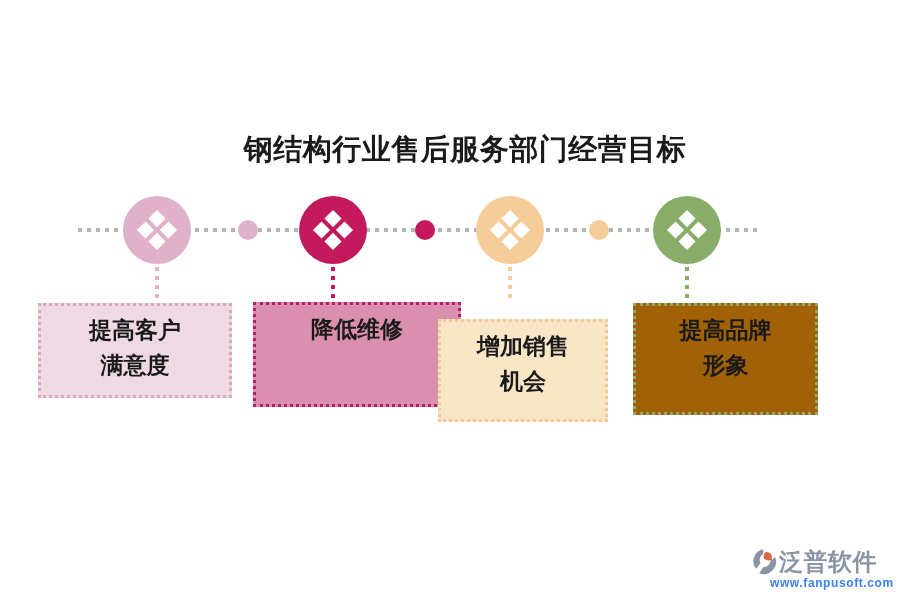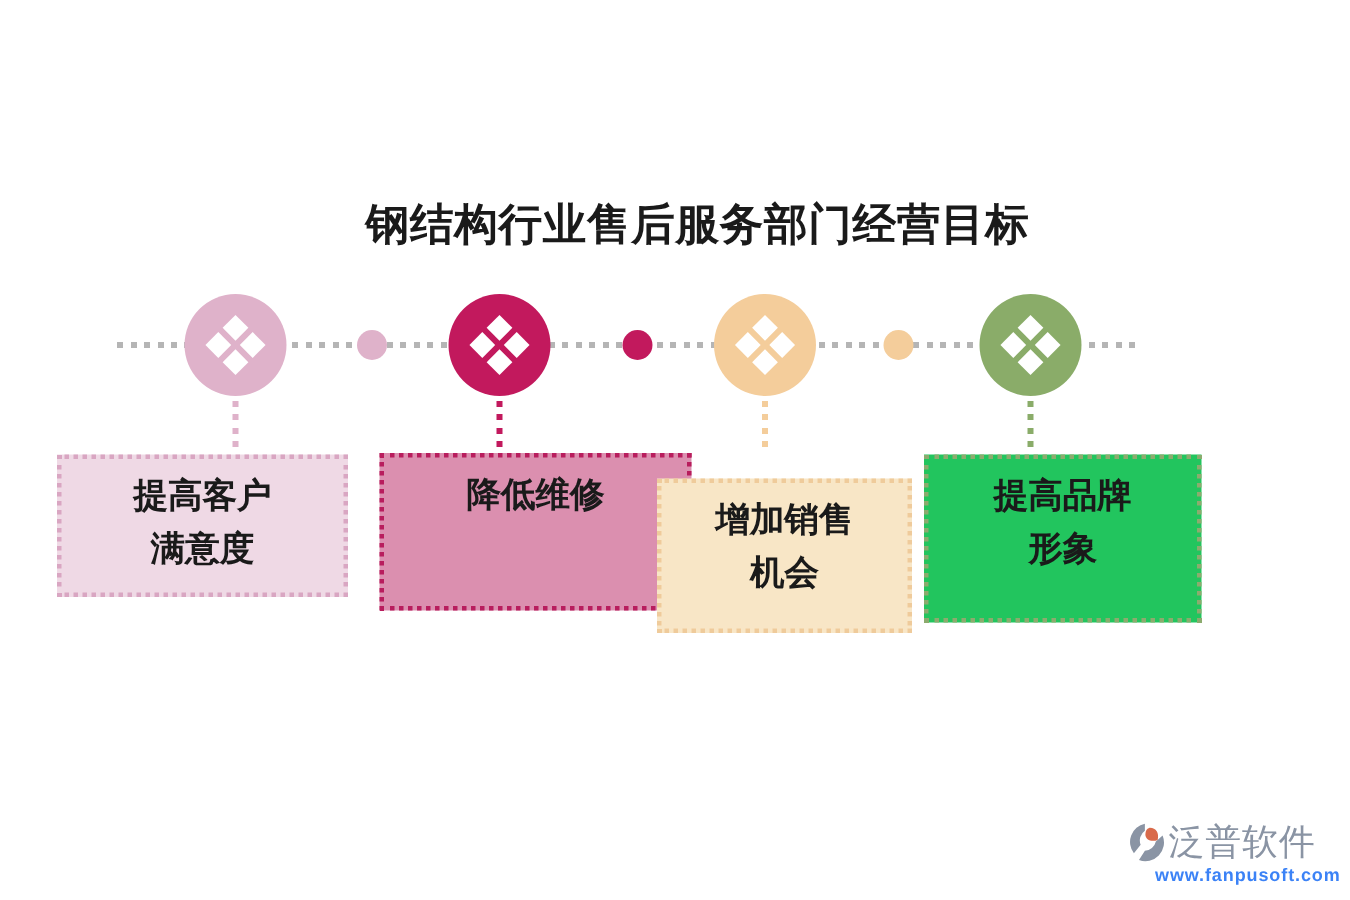--- a/index.html
+++ b/index.html
@@ -50,27 +50,27 @@
 
   
   .box{
     position:absolute;box-sizing:border-box;border:3px dotted;
     text-align:center;padding-top:7px;
   }
   .box-line{font-size:23px;font-weight:bold;color:#1a1a1a;line-height:35px;}
   .b0{left:38px; top:303px;width:194px;height:95px; background:#efd9e5;border-color:#d9a6c2;}
   .b1{left:253px;top:302px;width:208px;height:105px;background:#db8faf;border-color:#b81d5d;}
   .b2{left:438px;top:303px;width:170px;height:103px;background:#f8e6c6;border-color:#efcb9b;margin-top:16px;}
-  .b3{left:616px;top:303px;width:185px;height:112px;background:#22c55e;border-color:#8cab6e;}
+  .b3{left:633px;top:303px;width:185px;height:112px;background:#a16207;border-color:#8cab6e;}
 
   
   .logo{position:absolute;left:752px;top:548px;width:148px;}
   .logo-row{display:flex;align-items:center;}
   .logo-row svg{width:27px;height:27px;display:block;flex:0 0 auto;}
-  .brand{font-size:24px;font-weight:normal;color:#8a94a4;letter-spacing:0.5px;line-height:27px;}
+  .brand{font-size:24px;font-weight:bold;color:#8a94a4;letter-spacing:0.5px;line-height:27px;}
   .url{font-size:12px;color:#3b82f6;letter-spacing:0.6px;margin-top:1px;padding-left:18px;font-weight:bold;}
 </style>
 </head>
 <body>
 
 <div class="stage">
 
   <div class="title">钢结构行业售后服务部门经营目标</div>
 
   <div class="hline"></div>

